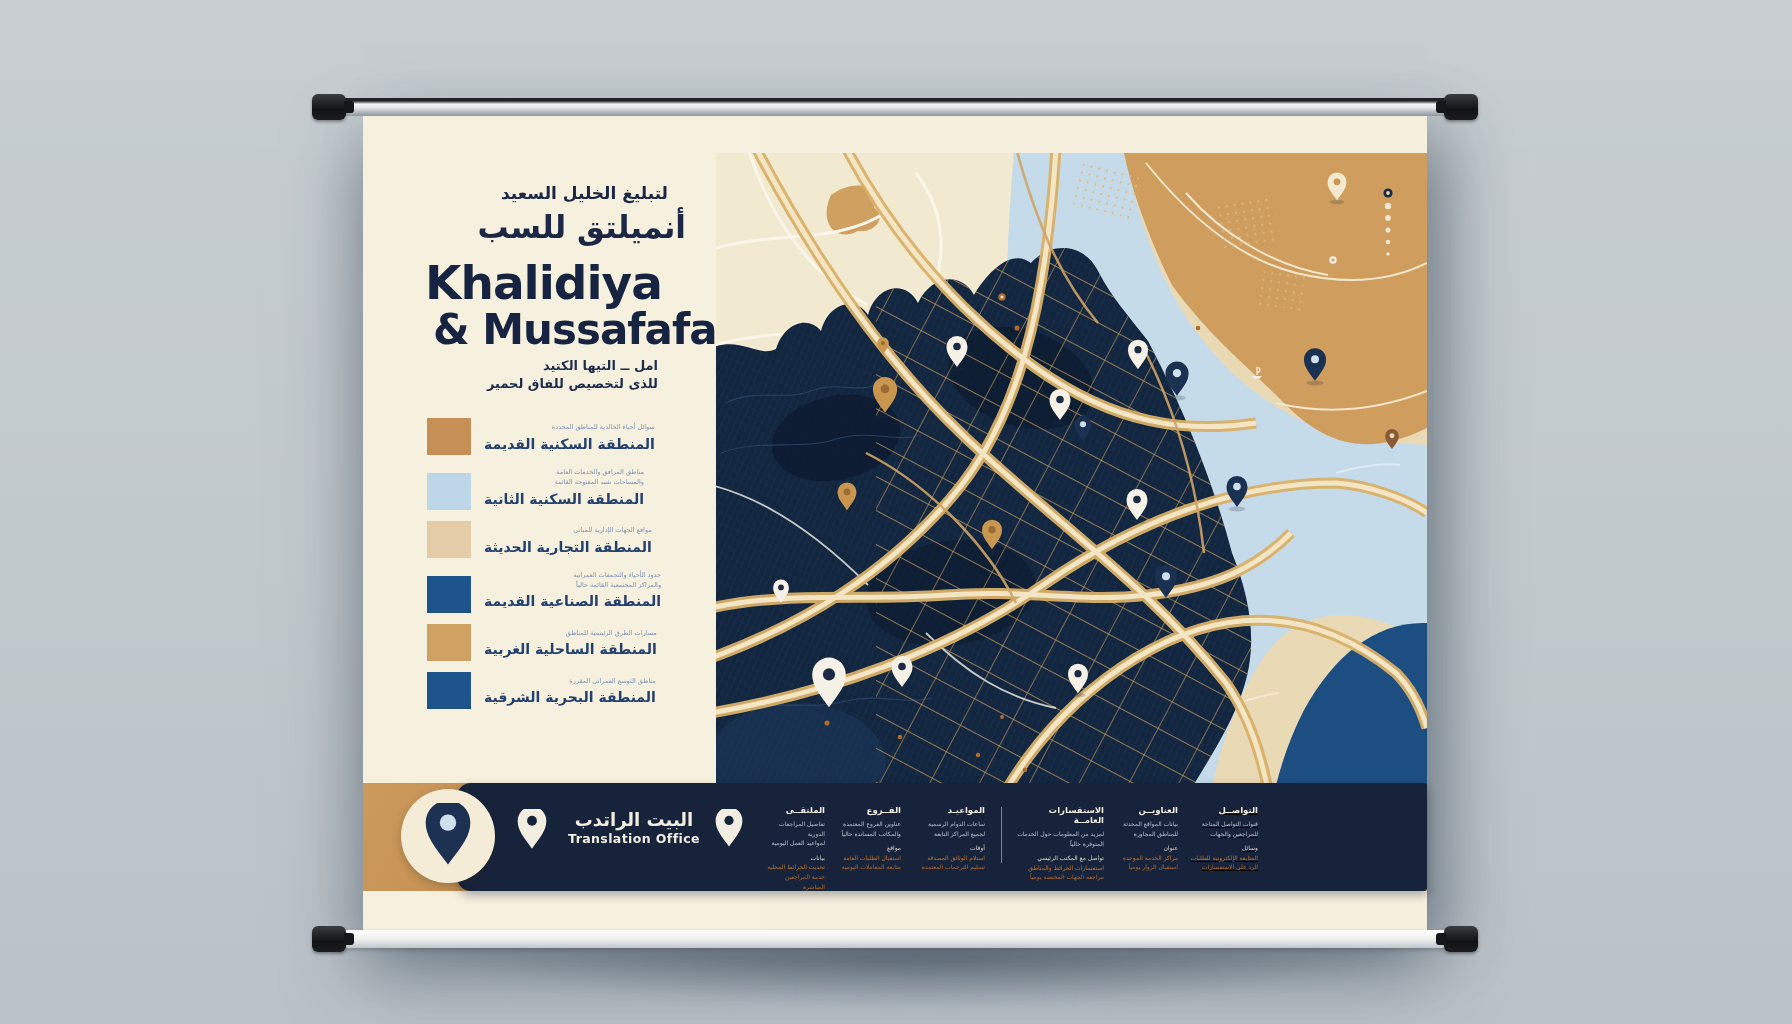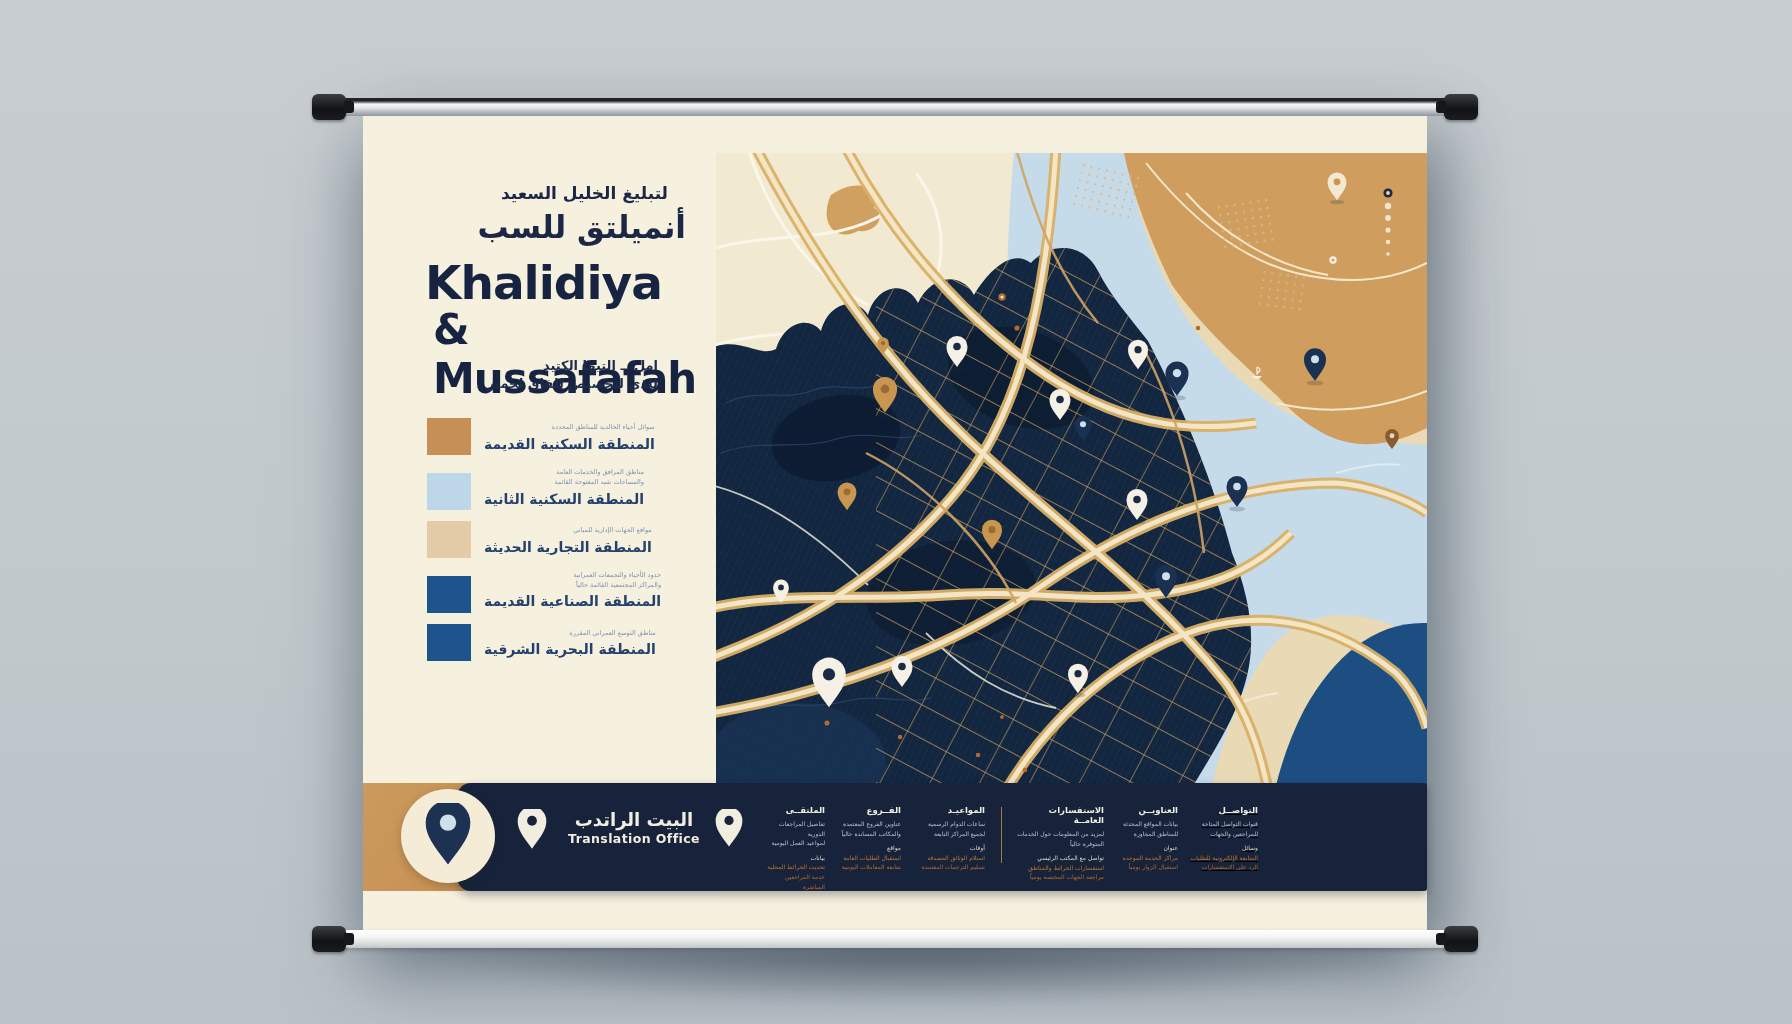--- a/index.html
+++ b/index.html
@@ -21,21 +21,21 @@
   .cap.r{right:0;}
   .cap:after{content:"";position:absolute;top:7px;width:10px;height:12px;background:#15171a;}
   .cap.l:after{right:-8px;border-radius:0 3px 3px 0;}
   .cap.r:after{left:-8px;border-radius:3px 0 0 3px;}
   
   .poster{
     position:absolute;left:363px;top:115px;width:1064px;height:820px;
     background:#f5efdd;z-index:10;
     box-shadow:0 34px 70px rgba(44,58,74,.5), 24px 12px 60px rgba(60,74,88,.28);
   }
-  .panel{position:absolute;left:0;top:0;width:353px;height:820px;background:#f6f0df;}
+  .panel{position:absolute;left:0;top:0;width:353px;height:820px;background:#f6f0df;padding-left:44px;}
   .t-ar1{position:absolute;left:65px;top:68px;width:240px;font-size:17px;font-weight:700;color:#1b2744;letter-spacing:.5px;}
   .t-ar2{position:absolute;left:63px;top:94px;width:260px;font-size:31px;font-weight:700;color:#1b2744;}
   .t-en1{position:absolute;left:62px;top:140px;font-size:47px;font-weight:800;color:#172441;letter-spacing:-1px;}
   .t-en2{position:absolute;left:70px;top:190px;font-size:42px;font-weight:700;color:#172441;letter-spacing:-1px;}
   .t-sub{position:absolute;left:65px;width:230px;font-size:13px;font-weight:600;color:#1e2c4c;}
   .t-sub1{top:243px;}
   .t-sub2{top:261px;}
   
   .legend{position:absolute;left:64px;top:303px;width:265px;}
   .lg-row{display:flex;align-items:flex-end;margin-bottom:11px;}
@@ -116,20 +116,27 @@
             <div class="lg-small" dir="rtl">مواقع الجهات الإدارية للمباني</div>
             <div class="lg-bold" dir="rtl">المنطقة التجارية الحديثة</div>
           </div>
         </div>
         <div class="lg-row">
           <div class="lg-sw" style="background: rgb(29, 84, 140);"></div>
           <div class="lg-lines">
             <div class="lg-small" dir="rtl">حدود الأحياء والتجمعات العمرانية</div>
             <div class="lg-small" dir="rtl">والمراكز المجتمعية القائمة حالياً</div>
             <div class="lg-bold" dir="rtl">المنطقة الصناعية القديمة</div>
+          </div>
+        </div>
+        <div class="lg-row">
+          <div class="lg-sw" style="background: rgb(207, 162, 99);"></div>
+          <div class="lg-lines">
+            <div class="lg-small" dir="rtl">مسارات الطرق الرئيسية للمناطق</div>
+            <div class="lg-bold" dir="rtl">المنطقة الساحلية الغربية</div>
           </div>
         </div>
         <div class="lg-row">
           <div class="lg-sw" style="background: rgb(29, 84, 140);"></div>
           <div class="lg-lines">
             <div class="lg-small" dir="rtl">مناطق التوسع العمراني المقررة</div>
             <div class="lg-bold" dir="rtl">المنطقة البحرية الشرقية</div>
           </div>
         </div>
       </div>

